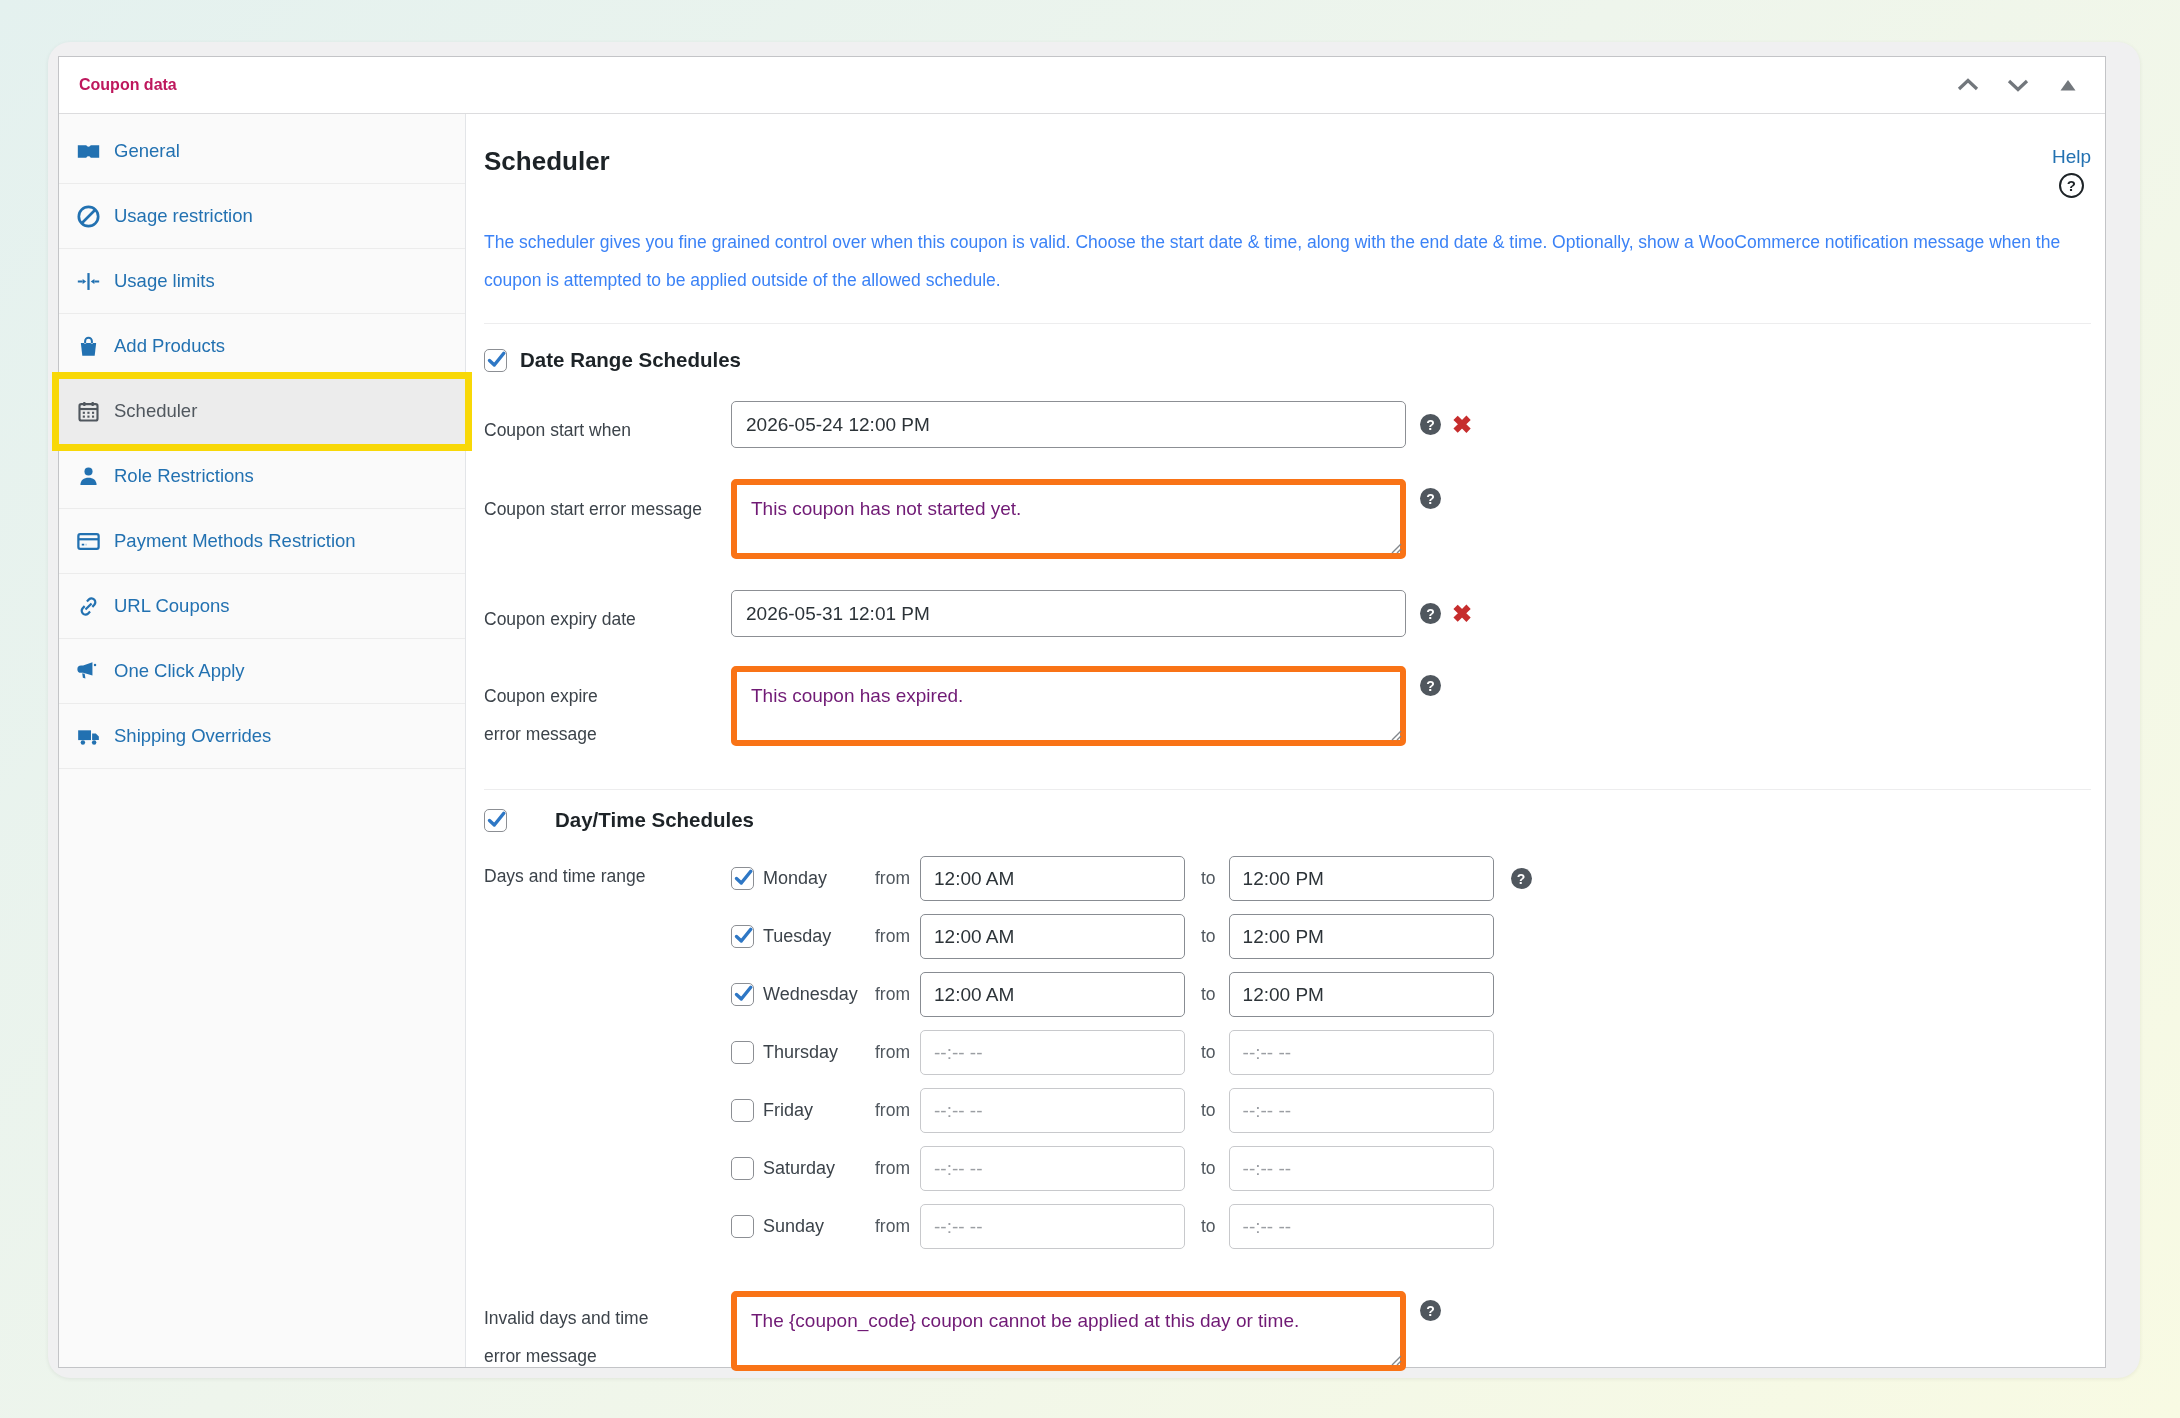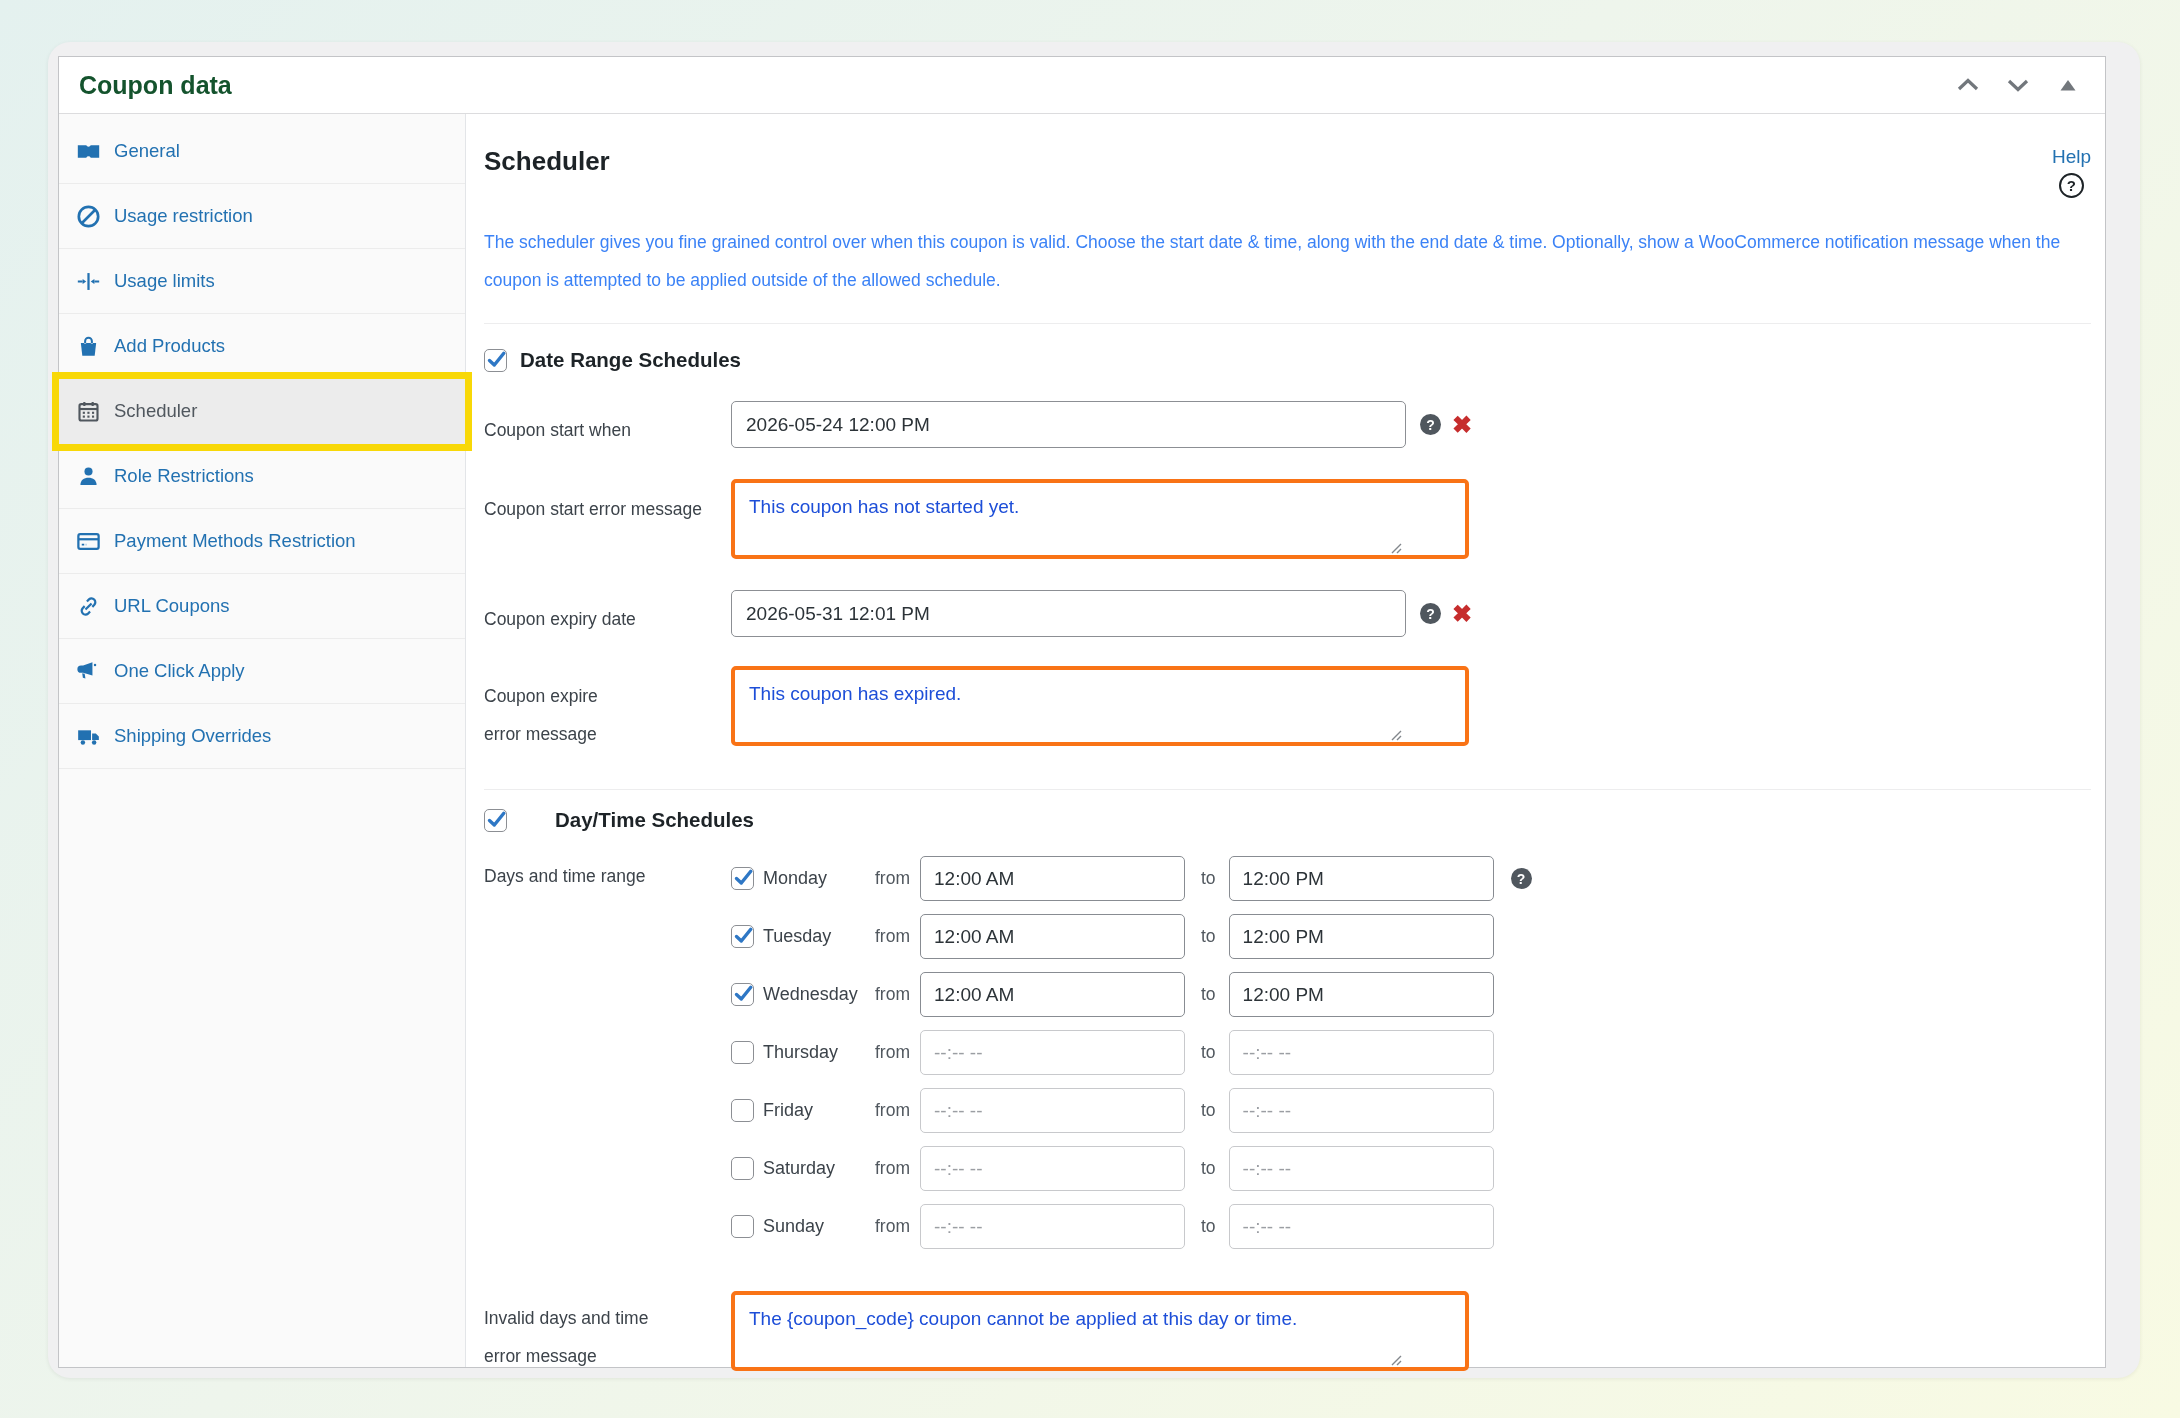--- a/index.html
+++ b/index.html
@@ -16,21 +16,21 @@
   .metabox{
     position:absolute;left:10px;top:14px;width:2048px;height:1312px;
     background:#fff;border:1px solid #c3c4c7;box-sizing:border-box;
     display:flex;flex-direction:column;
   }
   .mb-header{
     height:57px;flex:0 0 57px;border-bottom:1px solid #dcdcde;
     display:flex;align-items:center;justify-content:space-between;
     padding:0 22px 0 20px;box-sizing:border-box;
   }
-  .mb-title{font-size:25px;font-weight:700;color:#14532d;}
+  .mb-title{font-size:16px;font-weight:700;color:#be185d;}
   .mb-controls{display:flex;align-items:center;gap:20px;}
   .mb-controls .ctl{width:30px;height:24px;display:flex;align-items:center;justify-content:center;cursor:pointer;}
   .mb-body{flex:1;display:flex;min-height:0;}
   
   .sidebar{
     width:407px;flex:0 0 407px;background:#fafafa;border-right:1px solid #e3e5e8;
     padding-top:5px;box-sizing:border-box;
   }
   .sb-item{
     height:65px;display:flex;align-items:center;gap:12px;
@@ -71,22 +71,22 @@
     padding-top:11px;line-height:38px;white-space:pre-line;box-sizing:border-box;
   }
   .field-ctl{display:flex;align-items:center;}
   .field-ctl.top{align-items:flex-start;}
   .txt-input{
     width:675px;height:47px;box-sizing:border-box;border:1px solid #8c8f94;border-radius:5px;
     font-family:"Liberation Sans",sans-serif;font-size:19px;color:#2c3338;padding:0 14px;outline:none;background:#fff;
   }
   .ta-wrap{position:relative;width:675px;}
   textarea.ta{
-    width:738px;height:80px;box-sizing:border-box;border:4px solid #f97316;border-radius:5px;
-    font-family:"Liberation Sans",sans-serif;font-size:19px;color:#1d4ed8;
+    width:675px;height:80px;box-sizing:border-box;border:6px solid #f97316;border-radius:5px;
+    font-family:"Liberation Sans",sans-serif;font-size:19px;color:#701a75;
     padding:9px 14px;resize:none;outline:none;line-height:1.6;display:block;
   }
   .grip{position:absolute;right:3px;bottom:4px;cursor:nwse-resize;line-height:0;}
   .help-dot{
     width:21px;height:21px;border-radius:50%;background:#50575e;color:#fff;
     font-size:14px;font-weight:700;display:flex;align-items:center;justify-content:center;
     margin-left:14px;cursor:pointer;flex:0 0 21px;
   }
   .help-dot.ta-align{margin-top:9px;}
   .remove-x{

